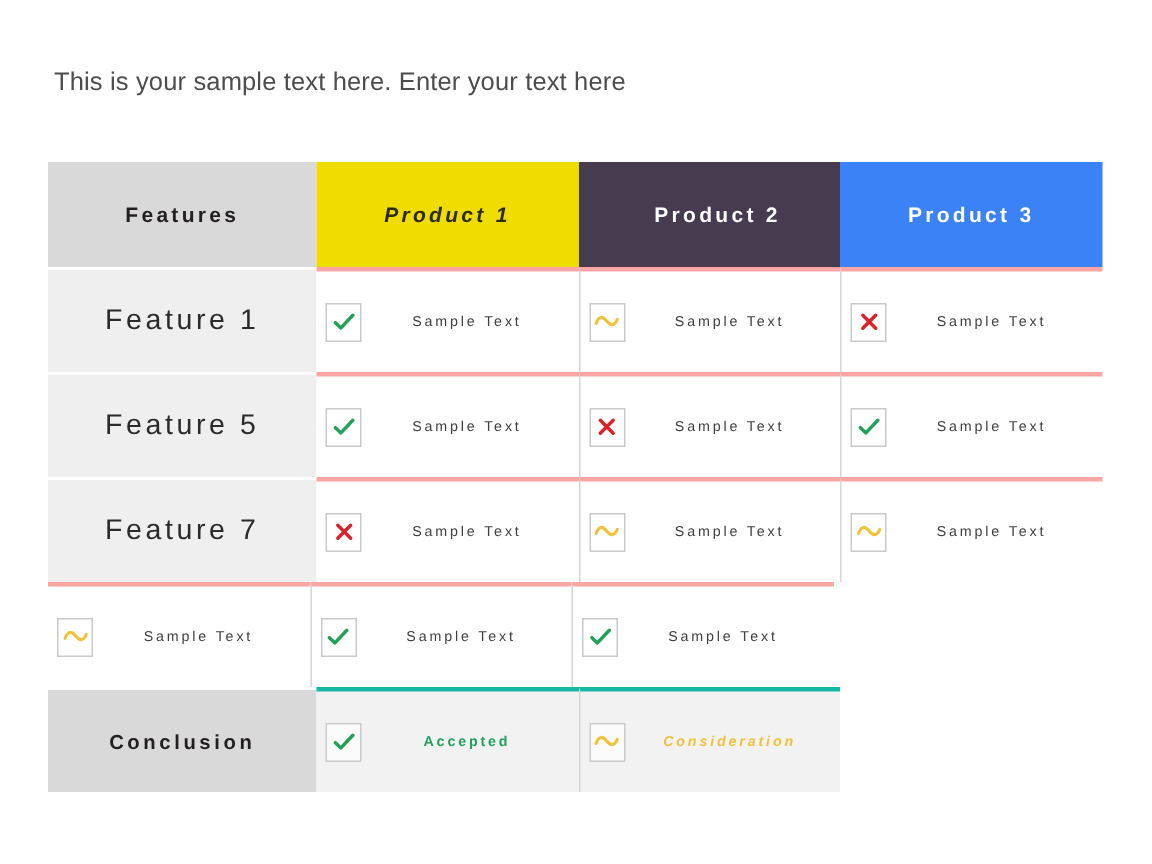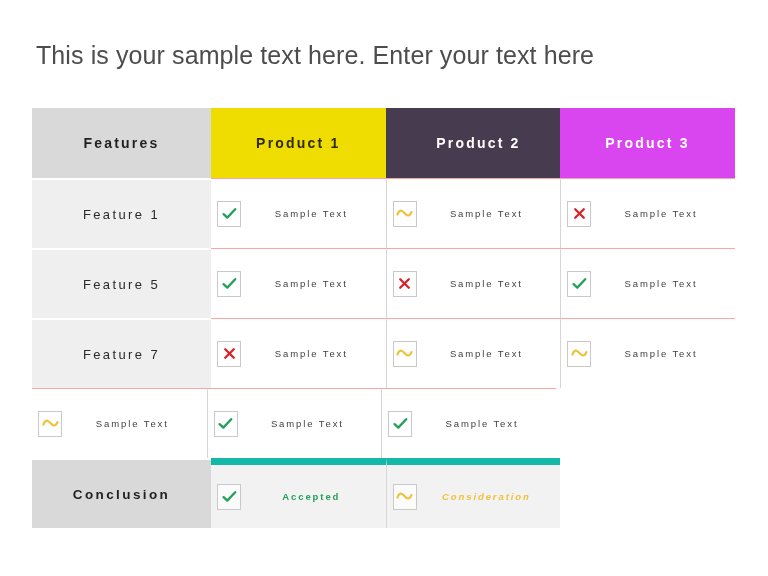--- a/index.html
+++ b/index.html
@@ -18,21 +18,21 @@
     width: 768px;
     height: 576px;
     background: #ffffff;
   }
 
   
   .slide-title {
     position: absolute;
     left: 36px;
     top: 40px;
-    font-size: 25px;
+    font-size: 17px;
     line-height: 30px;
     color: #4d4d4d;
     font-weight: 400;
     letter-spacing: 0.1px;
     white-space: nowrap;
   }
 
   
   .table {
     position: absolute;
@@ -59,59 +59,59 @@
     height: 70px;
     display: flex;
     align-items: center;
     justify-content: center;
     font-size: 14px;
     font-weight: bold;
     letter-spacing: 2.2px;
     box-sizing: border-box;
   }
   .hdr-features { background: #d9d9d9; color: #231f20; }
-  .hdr-p1 { background: #efdc00; color: #2e2a10; }
+  .hdr-p1 { background: #efdc00; color: #2e2a10; font-style: italic; }
   .hdr-p2 { background: #473b4f; color: #ffffff; padding-left: 11px; }
-  .hdr-p3 { background: #d946ef; color: #ffffff; }
+  .hdr-p3 { background: #3b82f6; color: #ffffff; }
 
   
   .body-row { height: 70px; }
 
   .feature-cell {
     height: 70px;
     display: flex;
     align-items: center;
     justify-content: center;
     box-sizing: border-box;
     background: #efefef;
     border-top: 2px solid #ffffff;
-    font-size: 13px;
+    font-size: 19px;
     font-weight: 400;
     letter-spacing: 2.4px;
     color: #2b2b2b;
   }
   .feature-cell.conclusion {
     background: #d9d9d9;
     font-weight: bold;
     letter-spacing: 2.4px;
     font-size: 13.5px;
     color: #231f20;
   }
 
   .data-cell {
     height: 70px;
     box-sizing: border-box;
     background: #ffffff;
-    border-top: 1px solid #fca5a5;
+    border-top: 3px solid #fca5a5;
     display: flex;
     align-items: center;
     padding-left: 6px;
     position: relative;
   }
-  .data-cell.shaded { background: #f2f2f2; border-top: 7px solid #14b8a6; }
+  .data-cell.shaded { background: #f2f2f2; border-top: 3px solid #14b8a6; }
   .data-cell.divider-left { border-left: 1px solid #d6d6d6; }
 
   
   .icon-box {
     width: 24px;
     height: 26px;
     flex: 0 0 24px;
     border: 1px solid #c9c9c9;
     background: #ffffff;
     display: flex;

